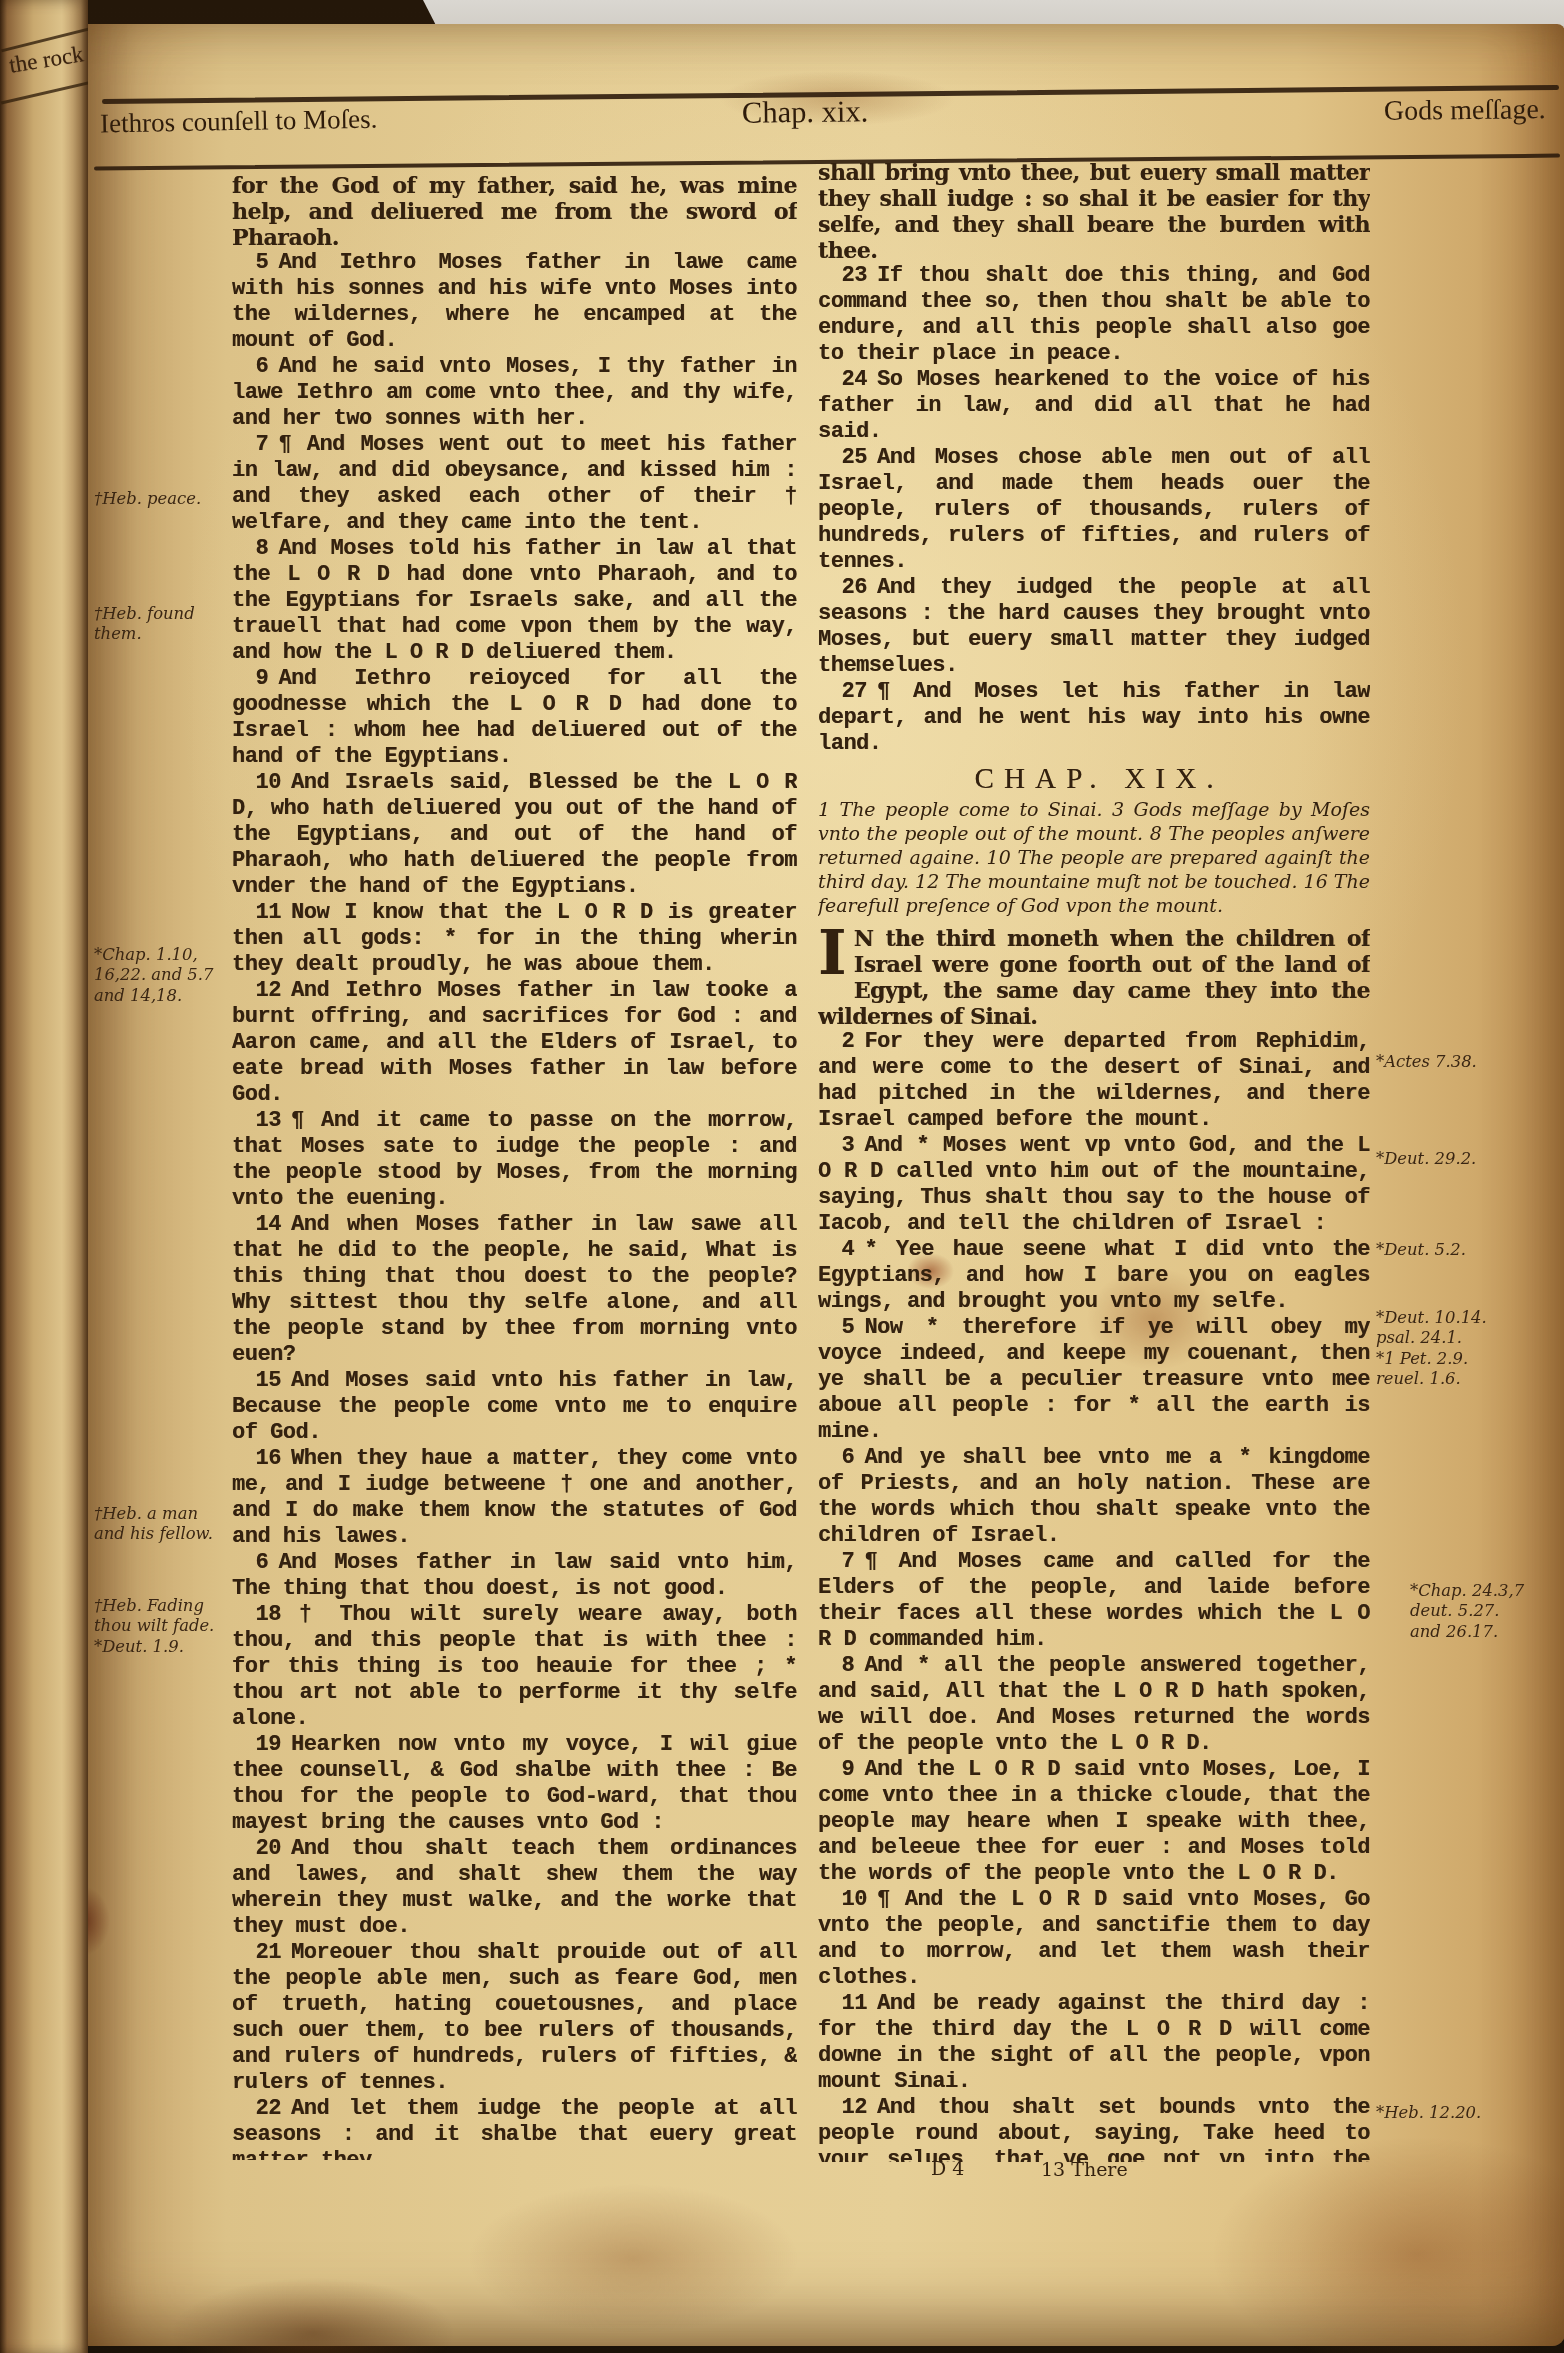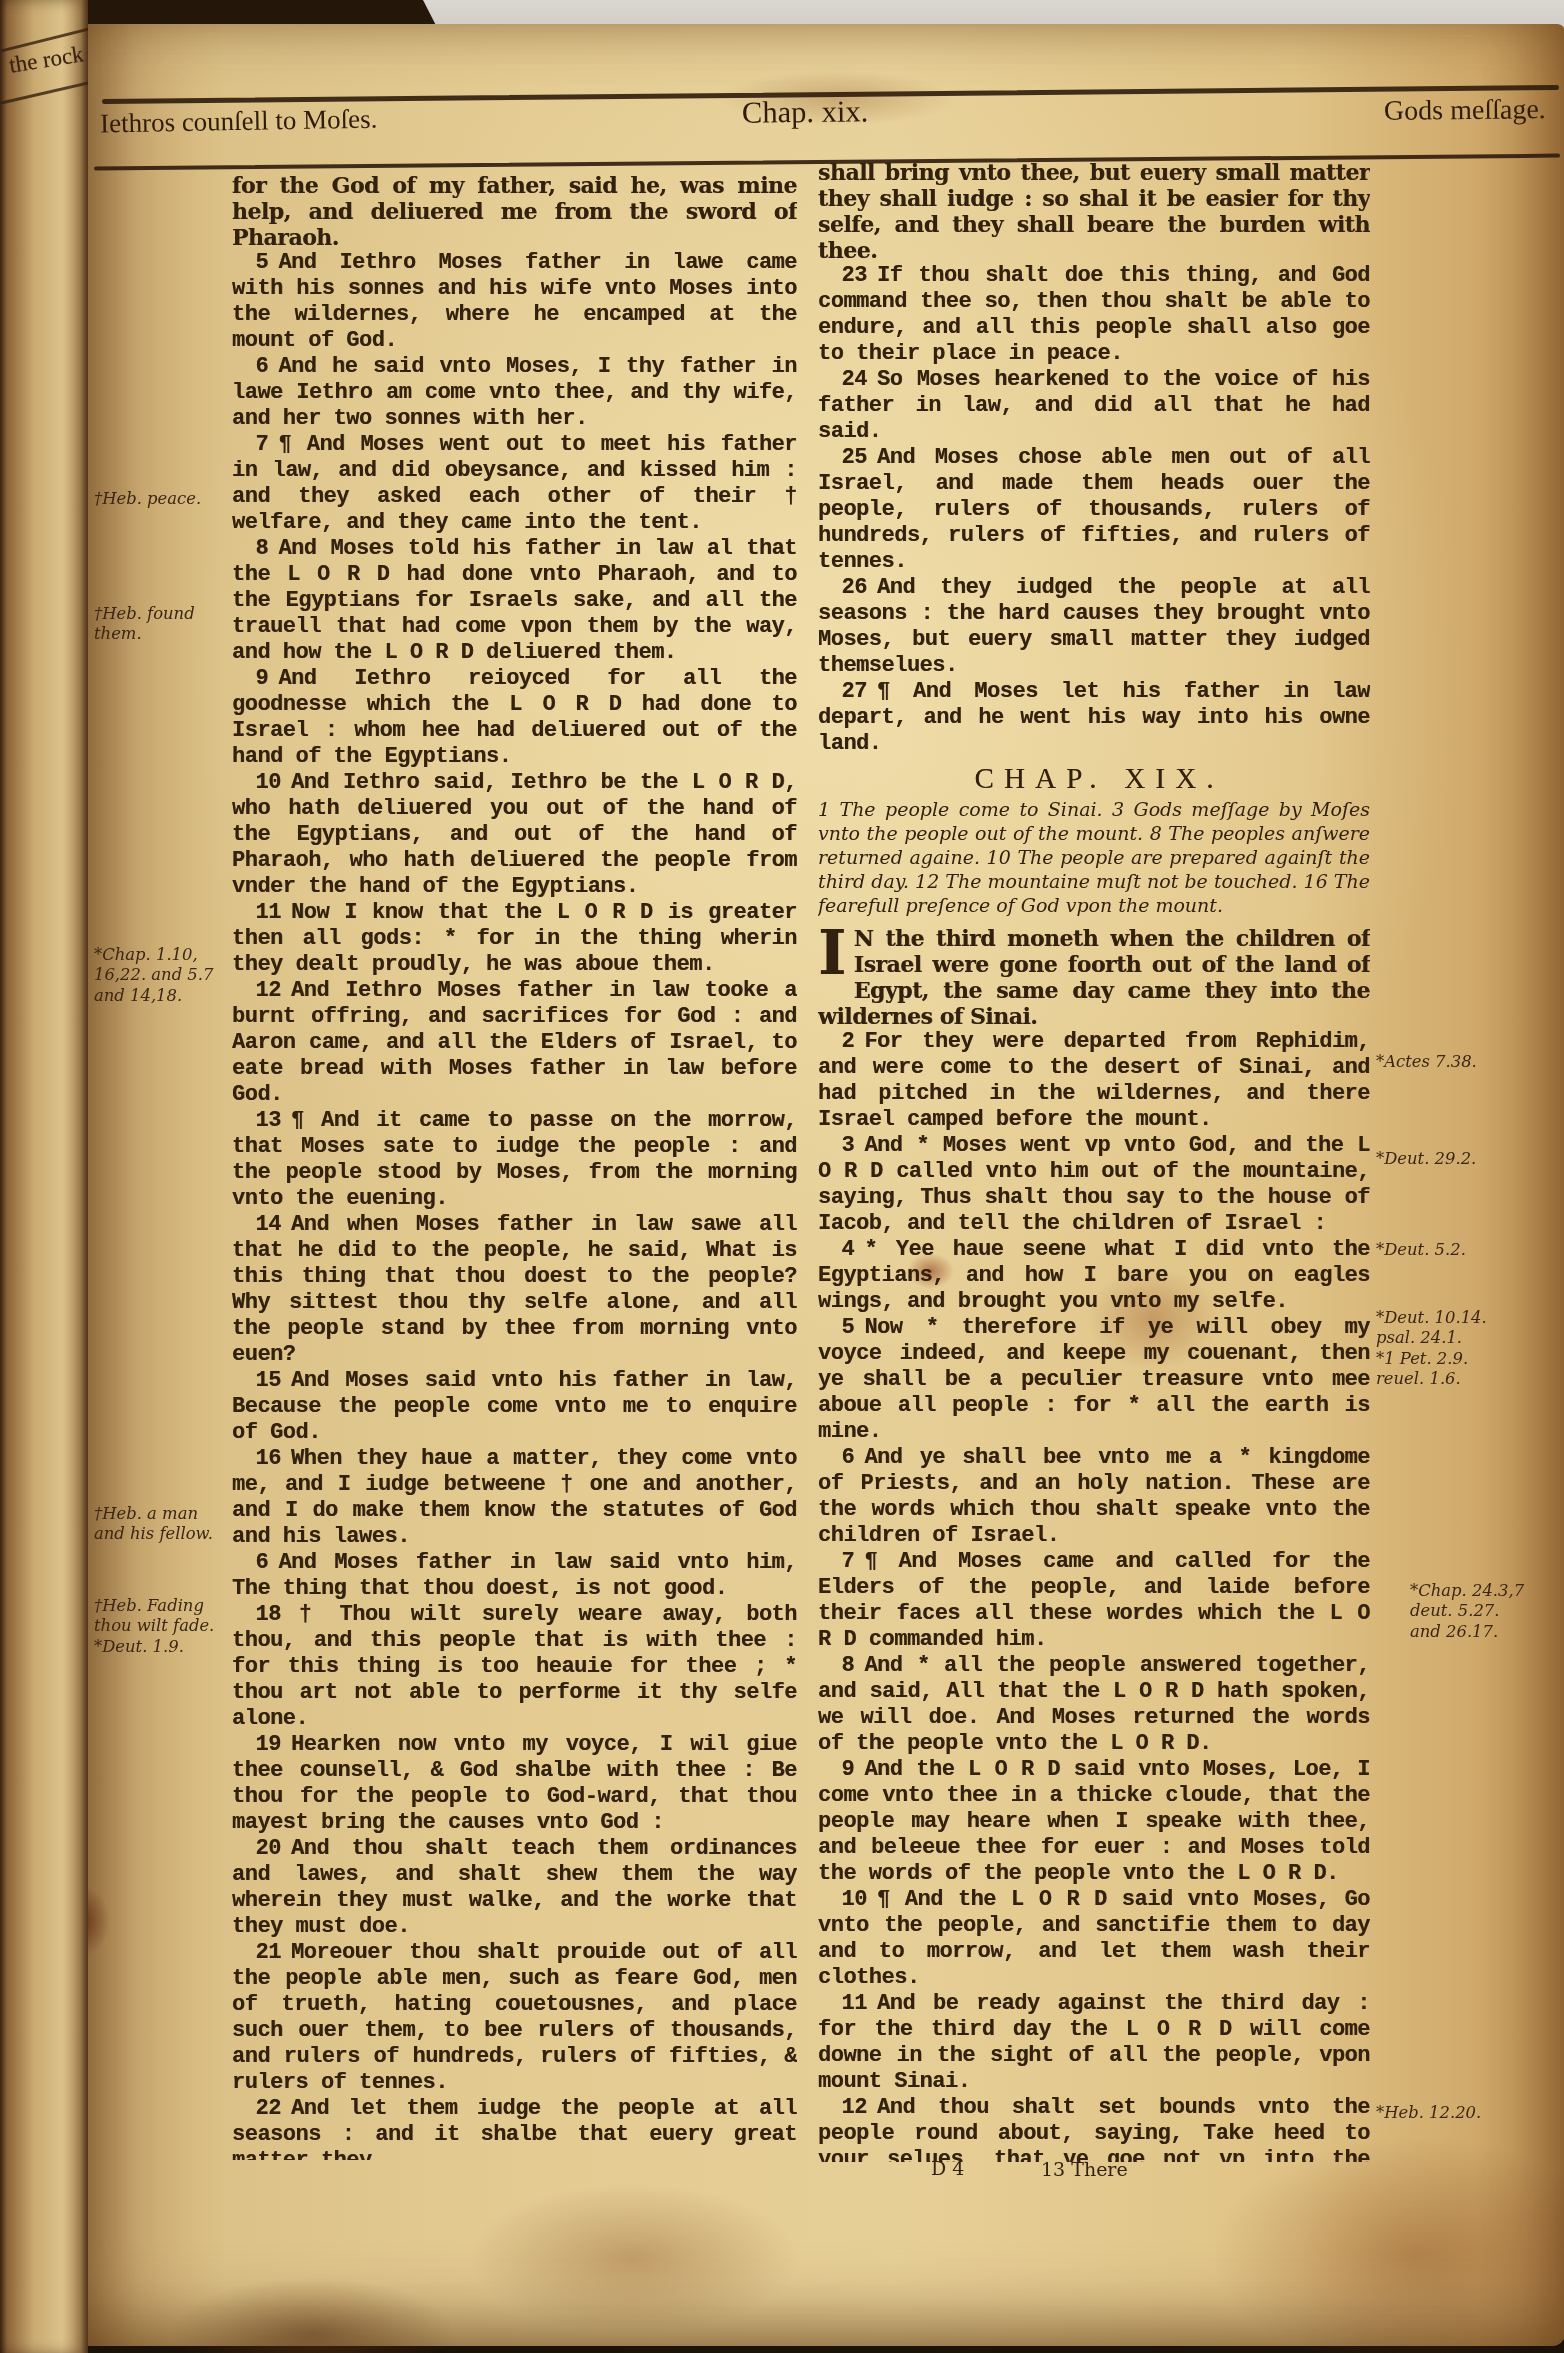--- a/index.html
+++ b/index.html
@@ -223,21 +223,21 @@
       <p class="v"><span class="vn">5</span><span>And Iethro Moses father in lawe came with his sonnes and his wife vnto Moses into the wildernes, where he encamped at the mount of God.</span></p>
 
       <p class="v"><span class="vn">6</span><span>And he said vnto Moses, I thy father in lawe Iethro am come vnto thee, and thy wife, and her two sonnes with her.</span></p>
 
       <p class="v"><span class="vn">7</span><span>¶ And Moses went out to meet his father in law, and did obeysance, and kissed him : and they asked each other of their † welfare, and they came into the tent.</span></p>
 
       <p class="v"><span class="vn">8</span><span>And Moses told his father in law al that the L O R D had done vnto Pharaoh, and to the Egyptians for Israels sake, and all the trauell that had come vpon them by the way, and how the L O R D deliuered them.</span></p>
 
       <p class="v"><span class="vn">9</span><span>And Iethro reioyced for all the goodnesse which the L O R D had done to Israel : whom hee had deliuered out of the hand of the Egyptians.</span></p>
 
-      <p class="v"><span class="vn">10</span><span>And Iethro said, Iethro be the L O R D, who hath deliuered you out of the hand of the Egyptians, and out of the hand of Pharaoh, who hath deliuered the people from vnder the hand of the Egyptians.</span></p>
+      <p class="v"><span class="vn">10</span><span>And Israels said, Blessed be the L O R D, who hath deliuered you out of the hand of the Egyptians, and out of the hand of Pharaoh, who hath deliuered the people from vnder the hand of the Egyptians.</span></p>
 
       <p class="v"><span class="vn">11</span><span>Now I know that the L O R D is greater then all gods: * for in the thing wherin they dealt proudly, he was aboue them.</span></p>
 
       <p class="v"><span class="vn">12</span><span>And Iethro Moses father in law tooke a burnt offring, and sacrifices for God : and Aaron came, and all the Elders of Israel, to eate bread with Moses father in law before God.</span></p>
 
       <p class="v"><span class="vn">13</span><span>¶ And it came to passe on the morrow, that Moses sate to iudge the people : and the people stood by Moses, from the morning vnto the euening.</span></p>
 
       <p class="v"><span class="vn">14</span><span>And when Moses father in law sawe all that he did to the people, he said, What is this thing that thou doest to the people? Why sittest thou thy selfe alone, and all the people stand by thee from morning vnto euen?</span></p>
 
       <p class="v"><span class="vn">15</span><span>And Moses said vnto his father in law, Because the people come vnto me to enquire of God.</span></p>

